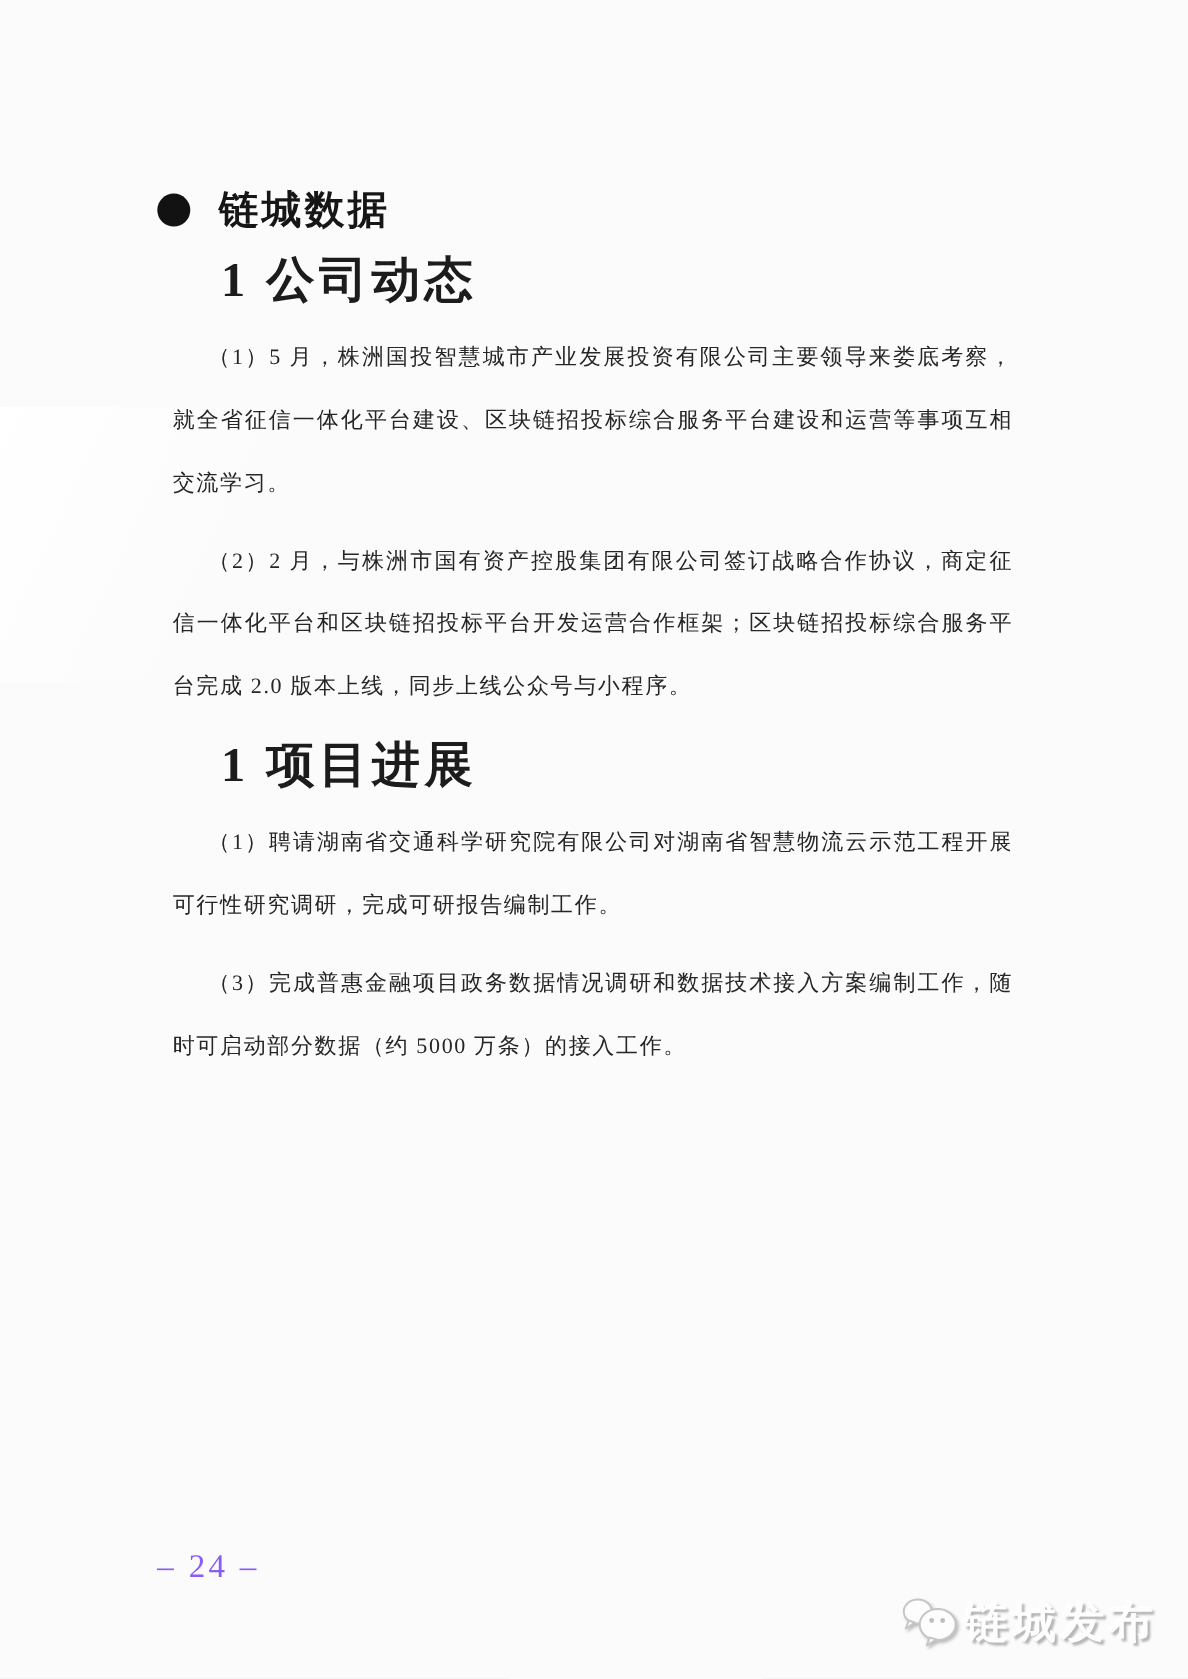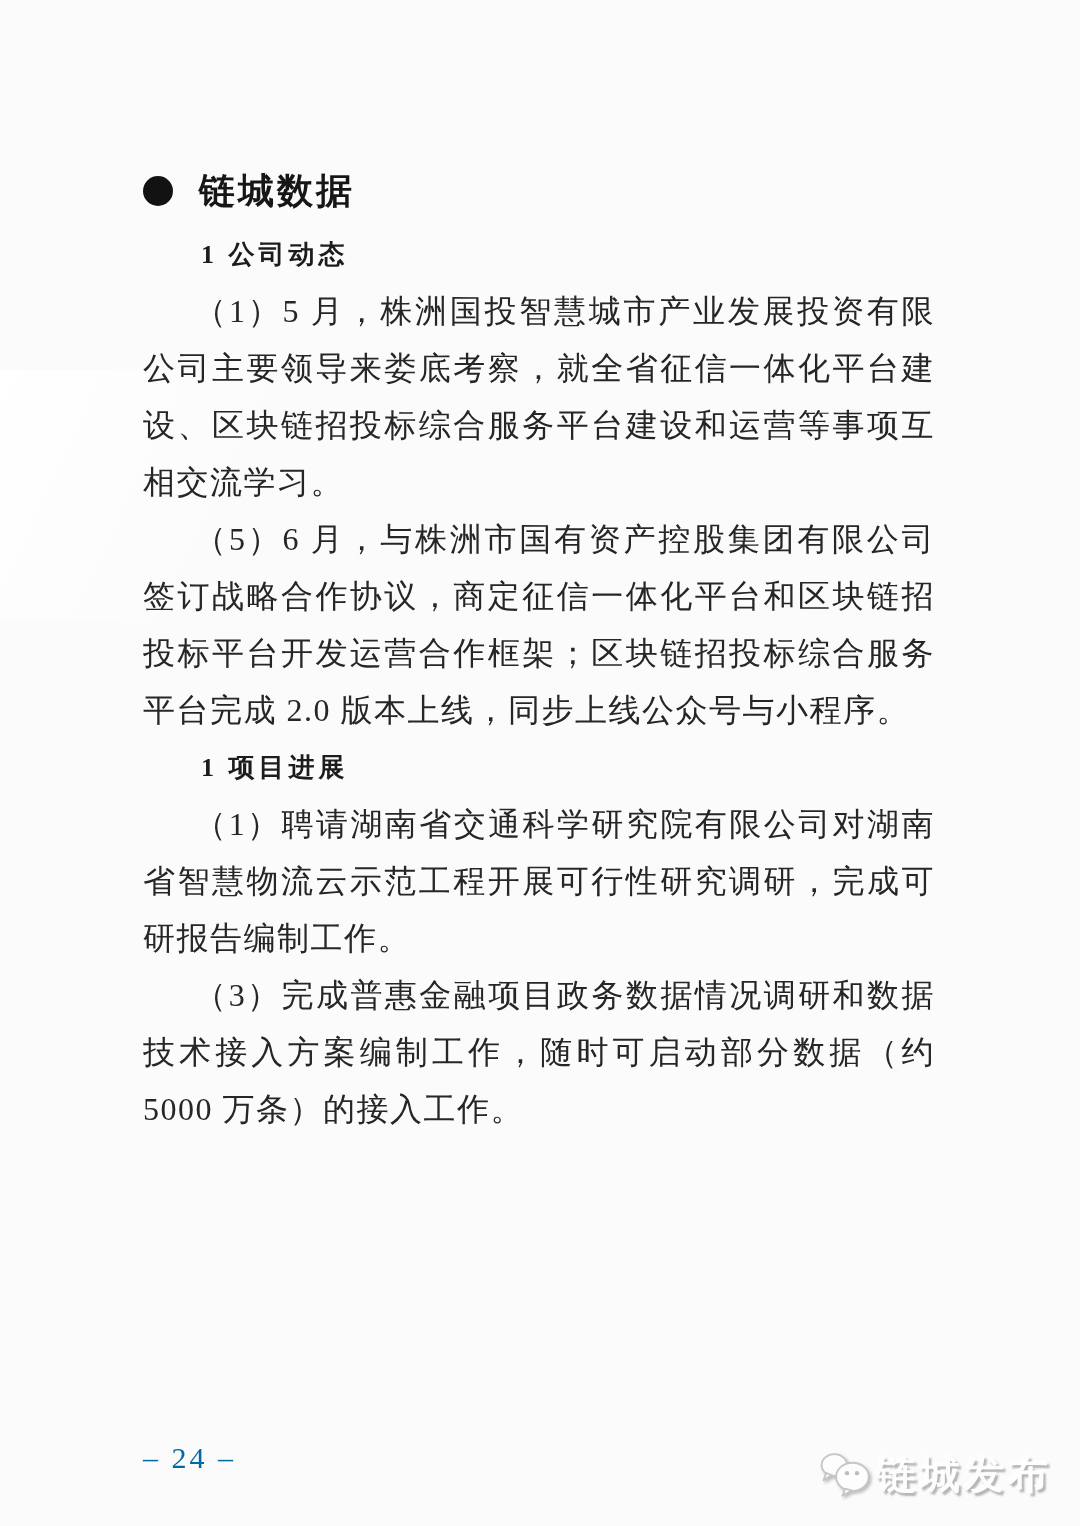--- a/index.html
+++ b/index.html
@@ -50,44 +50,44 @@
   .bullet {
     width: 30px;
     height: 30px;
     border-radius: 50%;
     background: #121212;
     flex: 0 0 auto;
   }
 
   .sec-title {
     margin: 0 0 0 58px;
-    font-size: 26px;
+    font-size: 44px;
     font-weight: bold;
     line-height: 57px;
     color: #1c1c1c;
     letter-spacing: 4px;
   }
 
   .para {
-    margin: 0;
-    font-size: 32px;
+    margin: 14px;
+    font-size: 20px;
     line-height: 57px;
     text-align: justify;
     text-indent: 1.6em;
     letter-spacing: 1.5px;
     color: #262626;
   }
 
   .page-number {
     position: absolute;
     left: 143px;
-    top: 1441px;
+    top: 1408px;
     font-size: 30px;
     letter-spacing: 3px;
-    color: #0369a1;
+    color: #8b5cf6;
   }
 
   .brand {
     position: absolute;
     right: 28px;
     bottom: 24px;
     display: flex;
     align-items: center;
   }
 
@@ -116,21 +116,21 @@
   <div class="content">
 
     <div class="doc-heading">
       <span class="bullet"></span>
       <span>链城数据</span>
     </div>
 
     <h2 class="sec-title">1 公司动态</h2>
 
     <p class="para">（1）5 月，株洲国投智慧城市产业发展投资有限公司主要领导来娄底考察，就全省征信一体化平台建设、区块链招投标综合服务平台建设和运营等事项互相交流学习。</p>
-    <p class="para">（5）6 月，与株洲市国有资产控股集团有限公司签订战略合作协议，商定征信一体化平台和区块链招投标平台开发运营合作框架；区块链招投标综合服务平台完成 2.0 版本上线，同步上线公众号与小程序。</p>
+    <p class="para">（2）2 月，与株洲市国有资产控股集团有限公司签订战略合作协议，商定征信一体化平台和区块链招投标平台开发运营合作框架；区块链招投标综合服务平台完成 2.0 版本上线，同步上线公众号与小程序。</p>
 
     <h2 class="sec-title">1 项目进展</h2>
 
     <p class="para">（1）聘请湖南省交通科学研究院有限公司对湖南省智慧物流云示范工程开展可行性研究调研，完成可研报告编制工作。</p>
     <p class="para">（3）完成普惠金融项目政务数据情况调研和数据技术接入方案编制工作，随时可启动部分数据（约 5000 万条）的接入工作。</p>
 
   </div>
 
   <div class="page-number">– 24 –</div>
 

